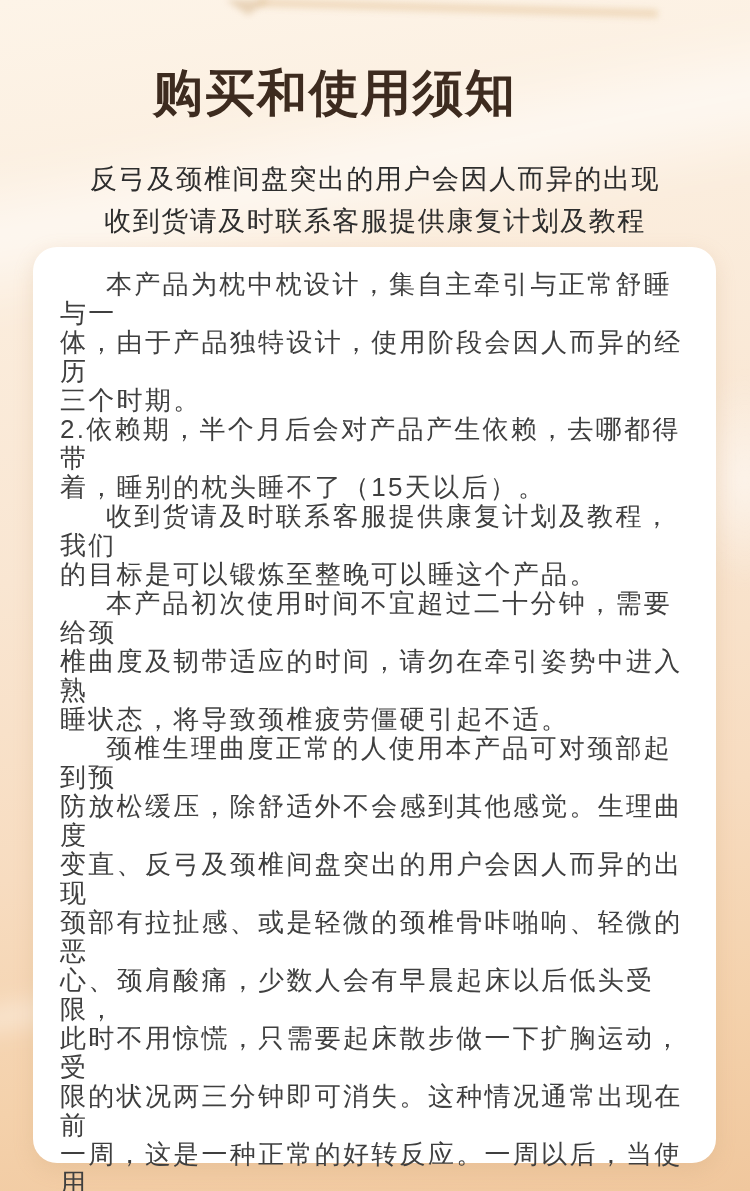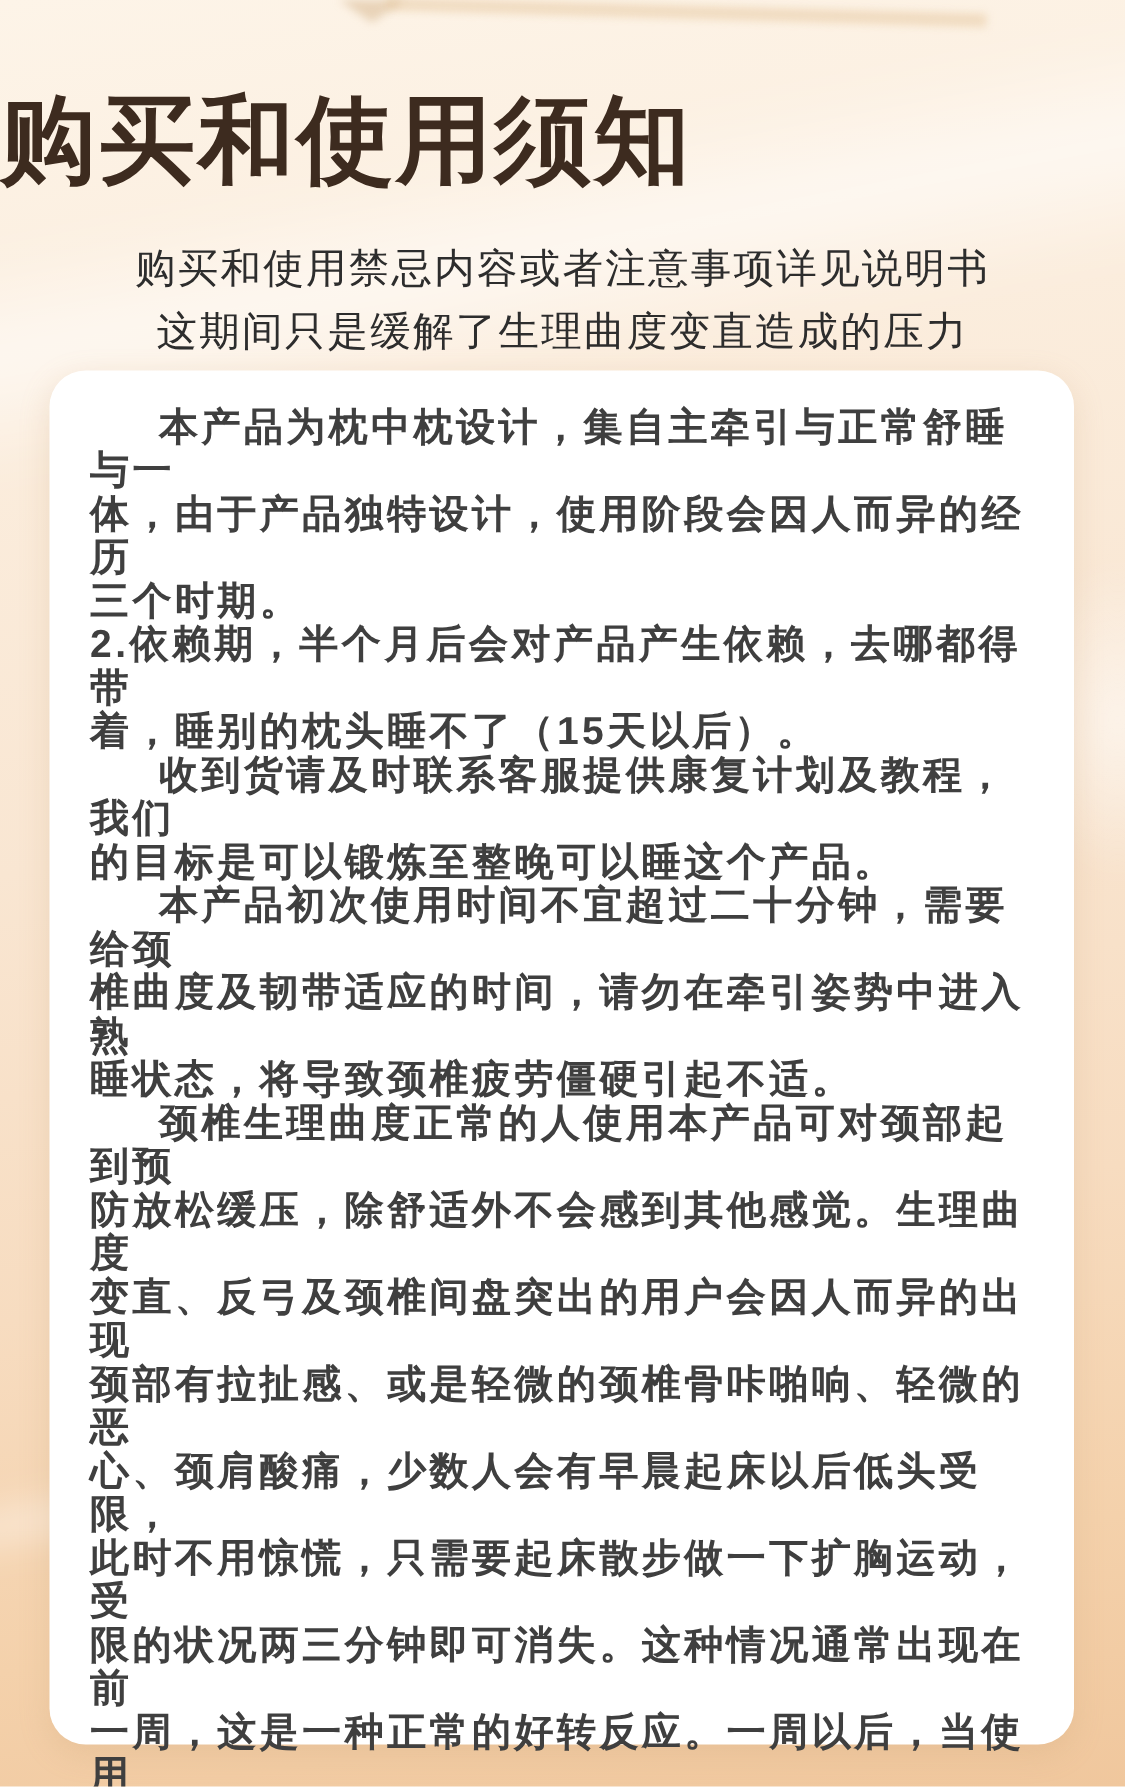--- a/index.html
+++ b/index.html
@@ -54,22 +54,22 @@
     bottom: -70px; left: -110px; width: 560px; height: 260px;
     border-radius: 50%;
     border-top: 26px solid rgba(255,255,255,0.45);
     filter: blur(12px);
     transform: rotate(8deg);
   }
   
   .page-title {
     position: absolute;
     top: 48px; left: 0; width: 670px;
-    text-align: left;
-    font-size: 64px;
+    text-align: center;
+    font-size: 50px;
     line-height: 90px;
     font-weight: 900;
     letter-spacing: 2px;
     color: #3d2b1f;
   }
   .subtitle {
     position: absolute;
     top: 158px; left: 0; width: 750px;
     text-align: center;
     font-size: 27px;
@@ -87,38 +87,38 @@
     border-radius: 24px;
     padding: 23px 26px 20px 27px;
     box-shadow: 0 6px 20px rgba(196,156,110,0.22);
   }
   .para {
     white-space: pre-line;
     font-size: 26px;
     line-height: 29px;
     letter-spacing: 2.3px;
     color: #3f3f3f;
-    font-weight: 700;
+    font-weight: 400;
     text-align: left;
   }
   .para.indented { text-indent: 46px; }
 </style>
 </head>
 <body>
 
 <div class="decor decor-band-top"></div>
 <div class="decor decor-top-triangle"></div>
 <div class="decor decor-top-line"></div>
 <div class="decor decor-right-streak"></div>
 <div class="decor decor-bottom-swirl"></div>
 
 <h1 class="page-title">购买和使用须知</h1>
 <div class="subtitle">
-  <div>购买和使用禁忌内容或者注意事项详见说明书</div>
-  <div>这期间只是缓解了生理曲度变直造成的压力</div>
+  <div>反弓及颈椎间盘突出的用户会因人而异的出现</div>
+  <div>收到货请及时联系客服提供康复计划及教程</div>
 </div>
 
 <div class="notice-card">
   <p class="para indented">本产品为枕中枕设计，集自主牵引与正常舒睡与一
 体，由于产品独特设计，使用阶段会因人而异的经历
 三个时期。</p>
   <p class="para">2.依赖期，半个月后会对产品产生依赖，去哪都得带
 着，睡别的枕头睡不了（15天以后）。</p>
   <p class="para indented">收到货请及时联系客服提供康复计划及教程，我们
 的目标是可以锻炼至整晚可以睡这个产品。</p>

